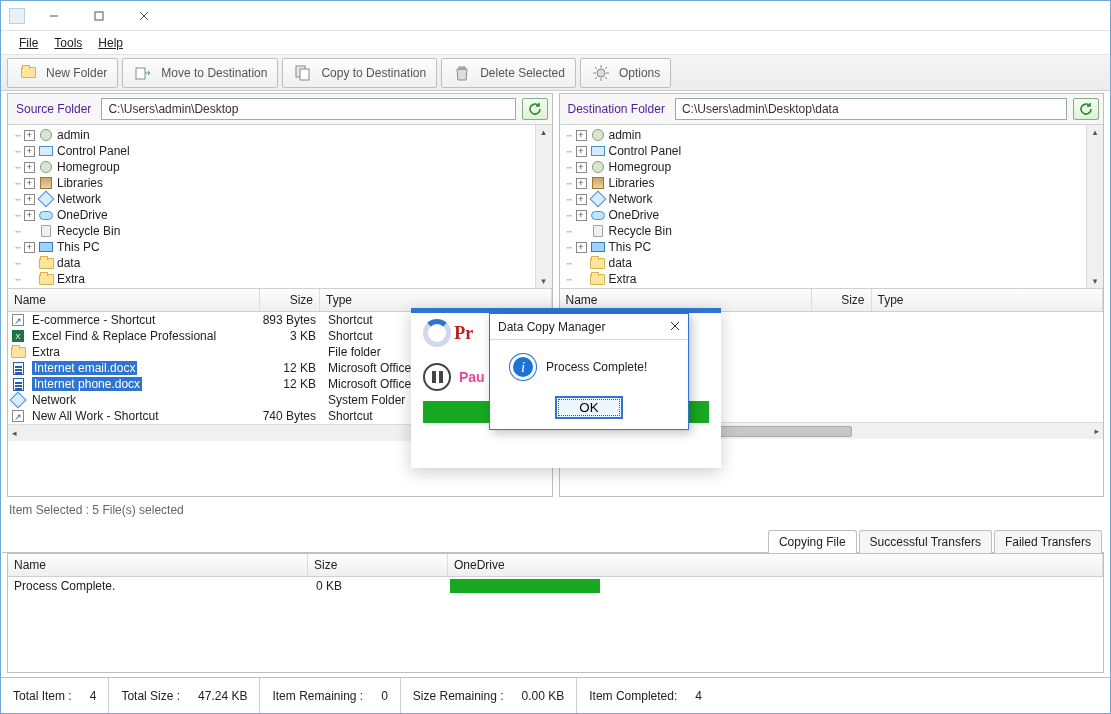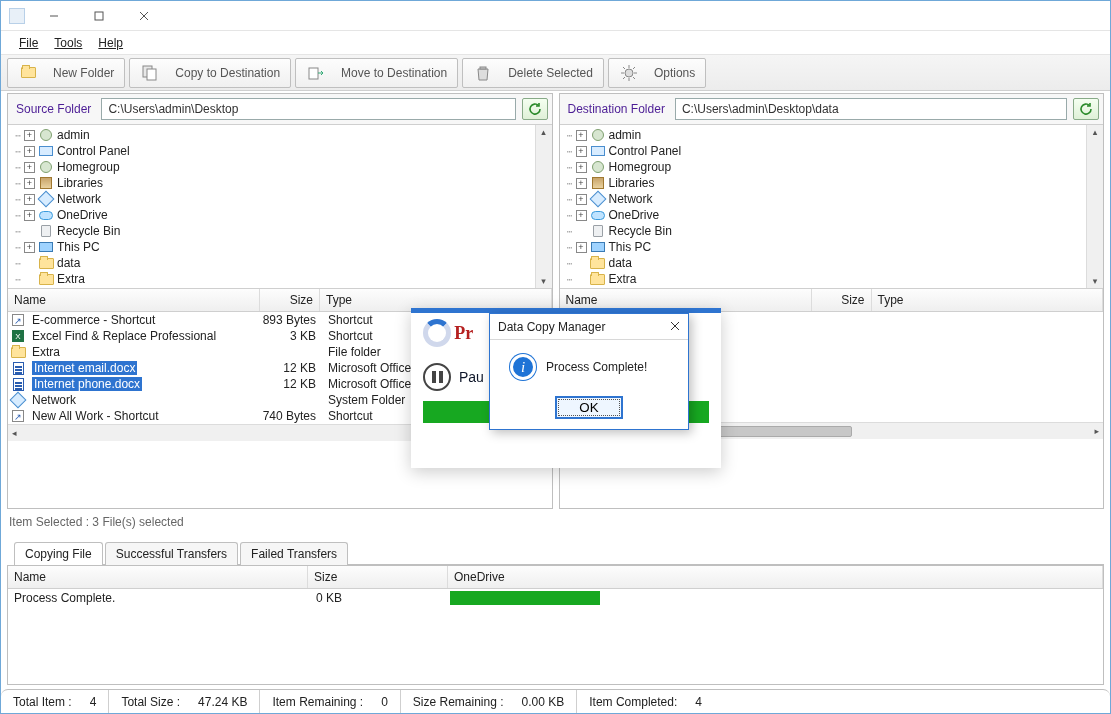--- a/index.html
+++ b/index.html
@@ -8,21 +8,21 @@
   .titlebar { height:30px; background:#fff; display:flex; align-items:center; padding:0 0 0 8px; border-bottom:1px solid #e5e5e5; }
   .titlebar .appicon { width:16px; height:16px; background:#e8f0f8; border:1px solid #b8d0e8; margin-right:6px; }
   .titlebar .title { flex:1; color:#777; font-size:12px; }
   .winbtns { display:flex; }
   .winbtn { width:45px; height:29px; display:flex; align-items:center; justify-content:center; color:#555; }
   .winbtn svg { width:10px; height:10px; }
   .menubar { height:24px; display:flex; align-items:center; padding:0 10px; gap:0; border-bottom:1px solid #e5e5e5; }
   .menuitem { padding:3px 8px; text-decoration:underline; text-decoration-color:rgba(0,0,0,0); }
   .menuitem .ul { text-decoration:underline; }
   .toolbar { height:36px; background:linear-gradient(#f5f5f5,#ececec); border-bottom:1px solid #cfcfcf; display:flex; align-items:center; padding:2px 6px; gap:4px; }
-  .tbtn { display:flex; align-items:center; gap:15px; padding:3px 10px; border:1px solid #bfbfbf; background:linear-gradient(#fdfdfd,#f0f0f0); border-radius:2px; height:30px; color:#555; }
+  .tbtn { display:flex; align-items:center; gap:8px; padding:3px 10px; border:1px solid #bfbfbf; background:linear-gradient(#fdfdfd,#f0f0f0); border-radius:2px; height:30px; color:#555; }
   .tbtn .ic { width:20px; height:20px; display:flex; align-items:center; justify-content:center; }
   .panes { flex:1; display:flex; gap:6px; padding:2px 6px 0 6px; min-height:0; }
   .pane { flex:1; border:1px solid #bfbfbf; display:flex; flex-direction:column; min-width:0; }
   .pathrow { display:flex; align-items:center; gap:6px; padding:4px 4px; border-bottom:1px solid #cfcfcf; background:#f7f7f7; }
   .pathlbl { color:#4c1d95; padding:0 4px; white-space:nowrap; }
   .pathbox { flex:1; border:1px solid #9aa; height:22px; display:flex; align-items:center; padding:0 6px; background:#fff; color:#333; overflow:hidden; }
   .refreshbtn { width:26px; height:22px; border:1px solid #8a8; background:linear-gradient(#f4fff0,#dff0d8); display:flex; align-items:center; justify-content:center; border-radius:2px; }
   .tree { flex:0 0 164px; overflow:auto; border-bottom:1px solid #cfcfcf; background:#fff; position:relative; }
   .tree-inner { padding:2px 0 2px 4px; }
   .tnode { display:flex; align-items:center; height:16px; white-space:nowrap; }
@@ -39,48 +39,48 @@
   .flrow { display:flex; align-items:center; height:16px; padding-left:2px; }
   .flrow .c-name { display:flex; align-items:center; gap:3px; }
   .flrow .c-size { padding-right:6px; }
   .flrow .c-type { padding-left:6px; }
   .sel .nlabel { background:#2e74d0; color:#fff; padding:0 2px; }
   .fstatus { padding:6px 8px; color:#666; }
   .scrollthin { position:absolute; right:0; top:0; bottom:0; width:17px; background:#f0f0f0; border-left:1px solid #dcdcdc; display:flex; flex-direction:column; justify-content:space-between; align-items:center; }
   .sarrow { font-size:9px; color:#555; padding:2px 0; }
   .hscroll { height:17px; background:#f0f0f0; border-top:1px solid #dcdcdc; display:flex; justify-content:space-between; align-items:center; padding:0 4px; }
   .rightthumb { height:11px; background:#c7c7c7; border:1px solid #aaa; border-radius:2px; }
-  .tabs { display:flex; border-bottom:1px solid #bfbfbf; margin:6px 6px 0 13px; }
+  .tabs { display:flex; border-bottom:1px solid #bfbfbf; margin:6px 6px 0 1px;justify-content:flex-end; }
   .tab { padding:4px 10px; border:1px solid #bfbfbf; border-bottom:none; margin-right:2px; background:#f6f6f6; border-radius:3px 3px 0 0; position:relative; top:1px; }
   .tab.active { background:#fff; }
   .copypanel { border:1px solid #bfbfbf; margin:0 6px 4px 6px; height:120px; display:flex; flex-direction:column; }
   .copypanel .flhdr .c-name { flex:0 0 300px; }
   .copypanel .c-size2 { flex:0 0 140px; }
   .copypanel .c-prog { flex:1; }
   .progbar { height:14px; background:#17a821; width:150px; margin:1px 0; }
-  .statusbar { height:24px; border-top:1px solid #bfbfbf; display:flex; align-items:center; font-size:12px;border-radius:7px; }
+  .statusbar { height:36px; border-top:1px solid #bfbfbf; display:flex; align-items:center; font-size:12px; }
   .sseg { padding:0 12px; border-right:1px solid #cfcfcf; height:100%; display:flex; align-items:center; gap:18px; }
   .sseg:last-child { border-right:none; }
   
   .modal { position:absolute; left:488px; top:312px; width:200px; background:#fff; border:1px solid #2e74d0; box-shadow:3px 3px 10px rgba(0,0,0,0.25); }
   .modal .mtitle { height:26px; display:flex; align-items:center; padding:0 8px; font-size:12px; border-bottom:1px solid #d8d8d8; }
   .modal .mtitle .t { flex:1; }
   .modal .mbody { display:flex; align-items:center; gap:10px; padding:14px 14px 10px 20px; }
   .modal .okrow { display:flex; justify-content:center; padding:6px 0 10px 0; }
   .okbtn { border:2px solid #2e74d0; padding:2px 22px; background:#eef6ff; outline:1px dotted #555; outline-offset:-4px; }
   .infoicon { width:26px; height:26px; border-radius:50%; background:#1e73d6; color:#fff; display:flex; align-items:center; justify-content:center; font-family:Georgia,serif; font-style:italic; font-size:15px; box-shadow:inset 0 0 0 3px #fff, 0 0 0 1px #1e73d6; }
   
   .procbanner { position:absolute; left:410px; top:307px; width:310px; height:160px; background:#fff; border-top:5px solid #2e74d0; box-shadow:0 4px 16px rgba(0,0,0,0.2); padding:6px 12px 12px 12px; }
   .procbanner .ring { width:28px; height:28px; border:5px solid #d0d8ec; border-top-color:#2e74d0; border-radius:50%; display:inline-block; vertical-align:middle;}
   .procbanner .ptxt { color:#b52020; font-size:18px; font-weight:bold; margin-left:0; vertical-align:middle;font-family:Liberation Serif, serif;}
   .procbanner .prow2 { margin-top:16px; display:flex; align-items:center; gap:8px;}
   .pausebtn { width:28px; height:28px; border:2px solid #444; border-radius:50%; display:flex; align-items:center; justify-content:center; }
   .pausebtn .bars { display:flex; gap:3px; }
   .pausebtn .bars span { width:4px; height:12px; background:#444; }
-  .procbanner .pau { color:#0f172a; font-weight:normal; font-size:14px; }
+  .procbanner .pau { color:#ec4899; font-weight:bold; font-size:14px; }
   .greenbar { height:22px; background:#17a821; margin-top:10px; width:100%; }
   
   .ic-folder { width:15px; height:11px; background:#ffe49c; border:1px solid #d8b34a; border-radius:1px; position:relative; }
   .ic-folder::before { content:""; position:absolute; top:-3px; left:0; width:6px; height:3px; background:#ffe49c; border:1px solid #d8b34a; border-bottom:none; border-radius:1px 1px 0 0;}
   .ic-pc { width:14px; height:10px; background:#9fd3ff; border:1px solid #3a7bb5; }
   .ic-user { width:12px; height:12px; border-radius:50%; background:#d7e6d0; border:1px solid #7fa070; }
   .ic-net { width:12px; height:12px; background:#d7ecff; border:1px solid #4a8ecf; transform:rotate(45deg); }
   .ic-lib { width:12px; height:12px; background:linear-gradient(#c8a46a,#e9d2a0); border:1px solid #a07830; }
   .ic-cloud { width:14px; height:9px; background:#bfe3ff; border:1px solid #3a9bdc; border-radius:5px; }
   .ic-bin { width:10px; height:12px; background:#eef0f2; border:1px solid #9aa0a6; border-radius:1px; }
@@ -127,34 +127,34 @@
   <div class="toolbar">
     <div class="tbtn">
       <span class="ic">
           <span class="ic-folder"></span>
         </span>
       <span>New Folder</span>
     </div>
     <div class="tbtn">
       <span class="ic">
           <svg width="18" height="18" viewBox="0 0 18 18">
-            <rect x="2" y="2" width="9" height="11" fill="#e8e8e8" stroke="#888"></rect>
-            <rect x="6" y="5" width="9" height="11" fill="#fff" stroke="#888"></rect>
+            <rect x="2" y="4" width="9" height="11" fill="#fff" stroke="#888"></rect>
+            <path d="M11 9 l5 0 l-2 -2 m2 2 l-2 2" stroke="#3a7" fill="none"></path>
           </svg>
         </span>
-      <span>Copy to Destination</span>
+      <span>Move to Destination</span>
     </div>
     <div class="tbtn">
       <span class="ic">
           <svg width="18" height="18" viewBox="0 0 18 18">
-            <rect x="2" y="4" width="9" height="11" fill="#fff" stroke="#888"></rect>
-            <path d="M11 9 l5 0 l-2 -2 m2 2 l-2 2" stroke="#3a7" fill="none"></path>
+            <rect x="2" y="2" width="9" height="11" fill="#e8e8e8" stroke="#888"></rect>
+            <rect x="6" y="5" width="9" height="11" fill="#fff" stroke="#888"></rect>
           </svg>
         </span>
-      <span>Move to Destination</span>
+      <span>Copy to Destination</span>
     </div>
     <div class="tbtn">
       <span class="ic">
           <svg width="18" height="18" viewBox="0 0 18 18">
             <path d="M4 5h10l-1 11H5z" fill="#ddd" stroke="#888"></path>
             <rect x="6" y="3" width="6" height="2" fill="#ccc" stroke="#888"></rect>
           </svg>
         </span>
       <span>Delete Selected</span>
     </div>
@@ -473,21 +473,21 @@
         <div class="hscroll" style="position:relative;">
             <span class="sarrow">◂</span>
             <div class="rightthumb" style="flex:0 0 280px; margin-left:4px;"></div>
             <span style="flex:1"></span>
             <span class="sarrow">▸</span>
           </div>
       </div>
     </div>
   </div>
 
-  <div class="fstatus">Item Selected :  3 File(s) selected</div>
+  <div class="fstatus">Item Selected :  5 File(s) selected</div>
 
   <div class="tabs">
     <div class="tab active">Copying File</div>
     <div class="tab">Successful Transfers</div>
     <div class="tab">Failed Transfers</div>
   </div>
   <div class="copypanel">
     <div class="flhdr">
       <div class="flcol c-name" style="flex:0 0 300px">Name</div>
       <div class="flcol c-size2">Size</div>

